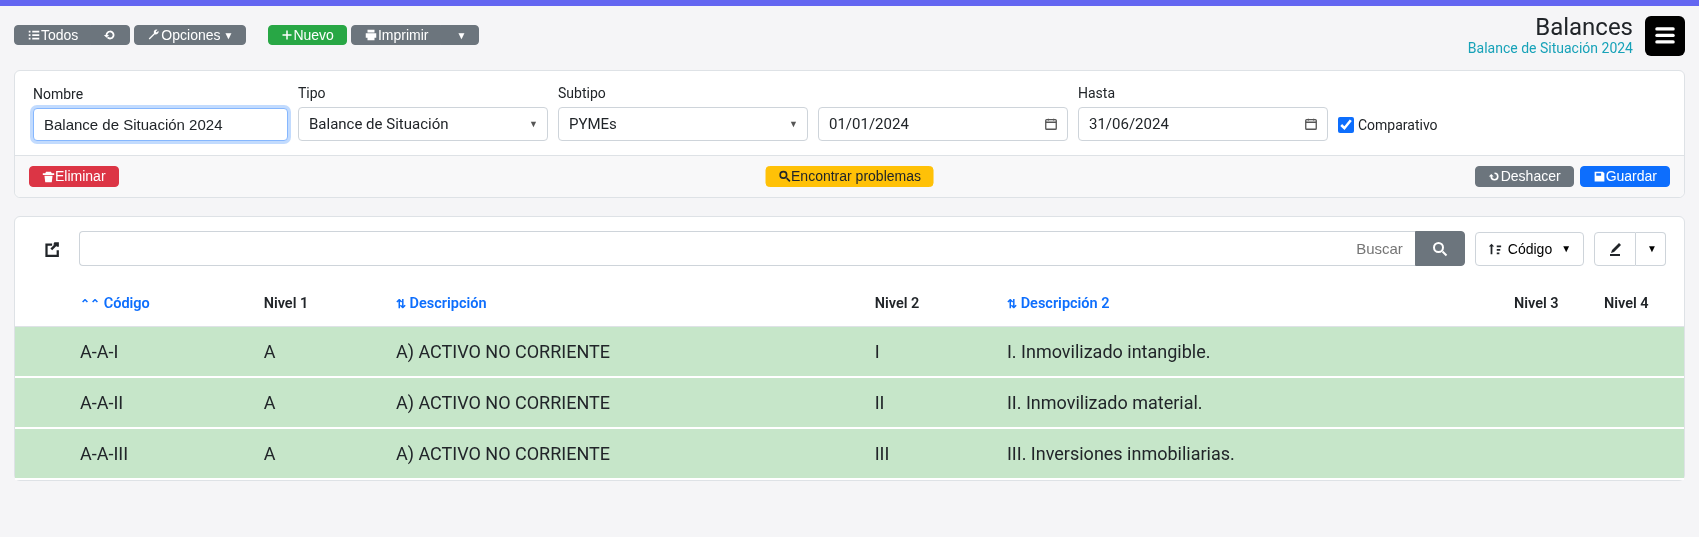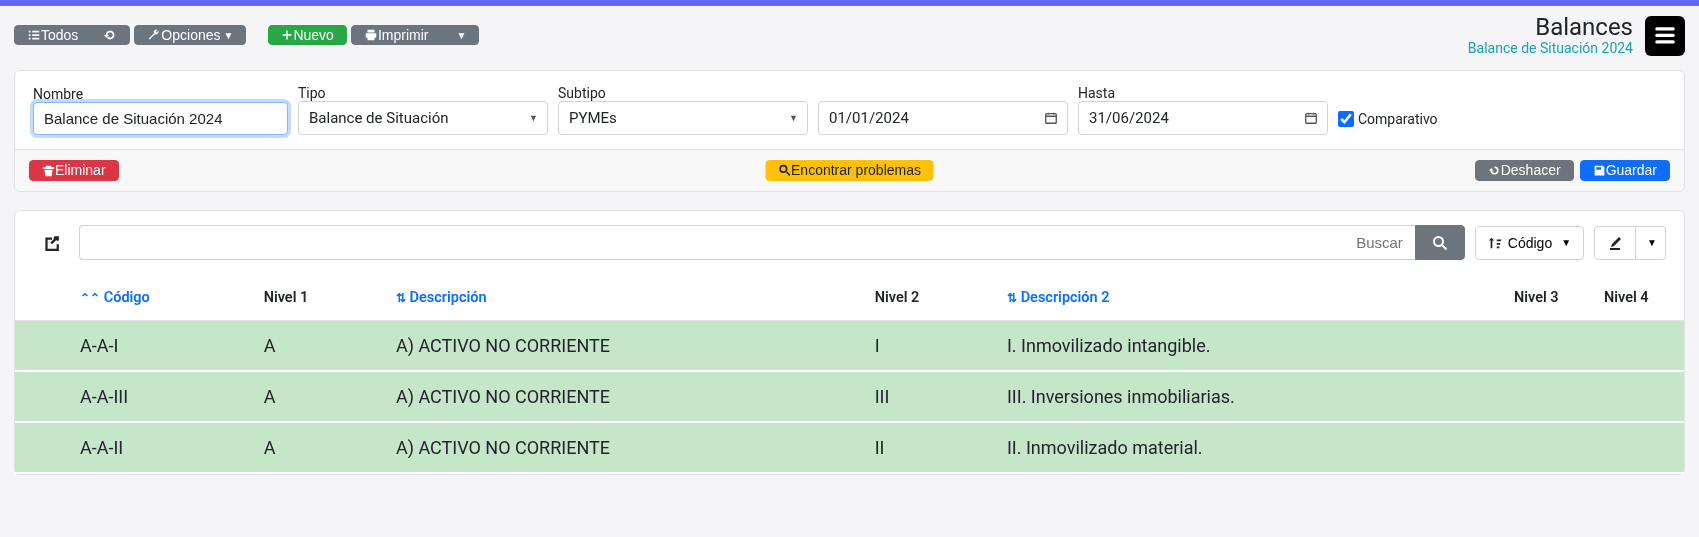--- a/index.html
+++ b/index.html
@@ -54,21 +54,21 @@
   border: 1px solid #dee2e6;
   border-radius: 6px;
   margin: 6px 14px;
 }
 .form-row {
   display: flex;
   gap: 10px;
   padding: 14px 18px;
   align-items: flex-end;
 }
-.form-group { display: flex; flex-direction: column; }
+.form-group { display: flex; flex-direction: column; gap: 6px; }
 .form-group label { font-size: 14px; color: #212529; }
 .form-control {
   padding: 7px 10px;
   border: 1px solid #ced4da;
   border-radius: 4px;
   font-size: 15px;
   background: #fff;
   color: #212529;
 }
 .form-control.focused {
@@ -338,33 +338,33 @@
     <td>A-A-I</td>
     <td>A</td>
     <td>A) ACTIVO NO CORRIENTE</td>
     <td>I</td>
     <td>I. Inmovilizado intangible.</td>
     <td></td>
           <td></td>
         </tr>
         <tr>
     <td></td>
+    <td>A-A-II</td>
+    <td>A</td>
+    <td>A) ACTIVO NO CORRIENTE</td>
+    <td>II</td>
+    <td>II. Inmovilizado material.</td>
+    <td></td>
+          <td></td>
+        </tr>
+        <tr>
+    <td></td>
     <td>A-A-III</td>
     <td>A</td>
     <td>A) ACTIVO NO CORRIENTE</td>
     <td>III</td>
     <td>III. Inversiones inmobiliarias.</td>
     <td></td>
           <td></td>
         </tr>
-        <tr>
-    <td></td>
-    <td>A-A-II</td>
-    <td>A</td>
-    <td>A) ACTIVO NO CORRIENTE</td>
-    <td>II</td>
-    <td>II. Inmovilizado material.</td>
-    <td></td>
-          <td></td>
-        </tr>
       </tbody>
   </table>
 </div>
 
 </body></html>

